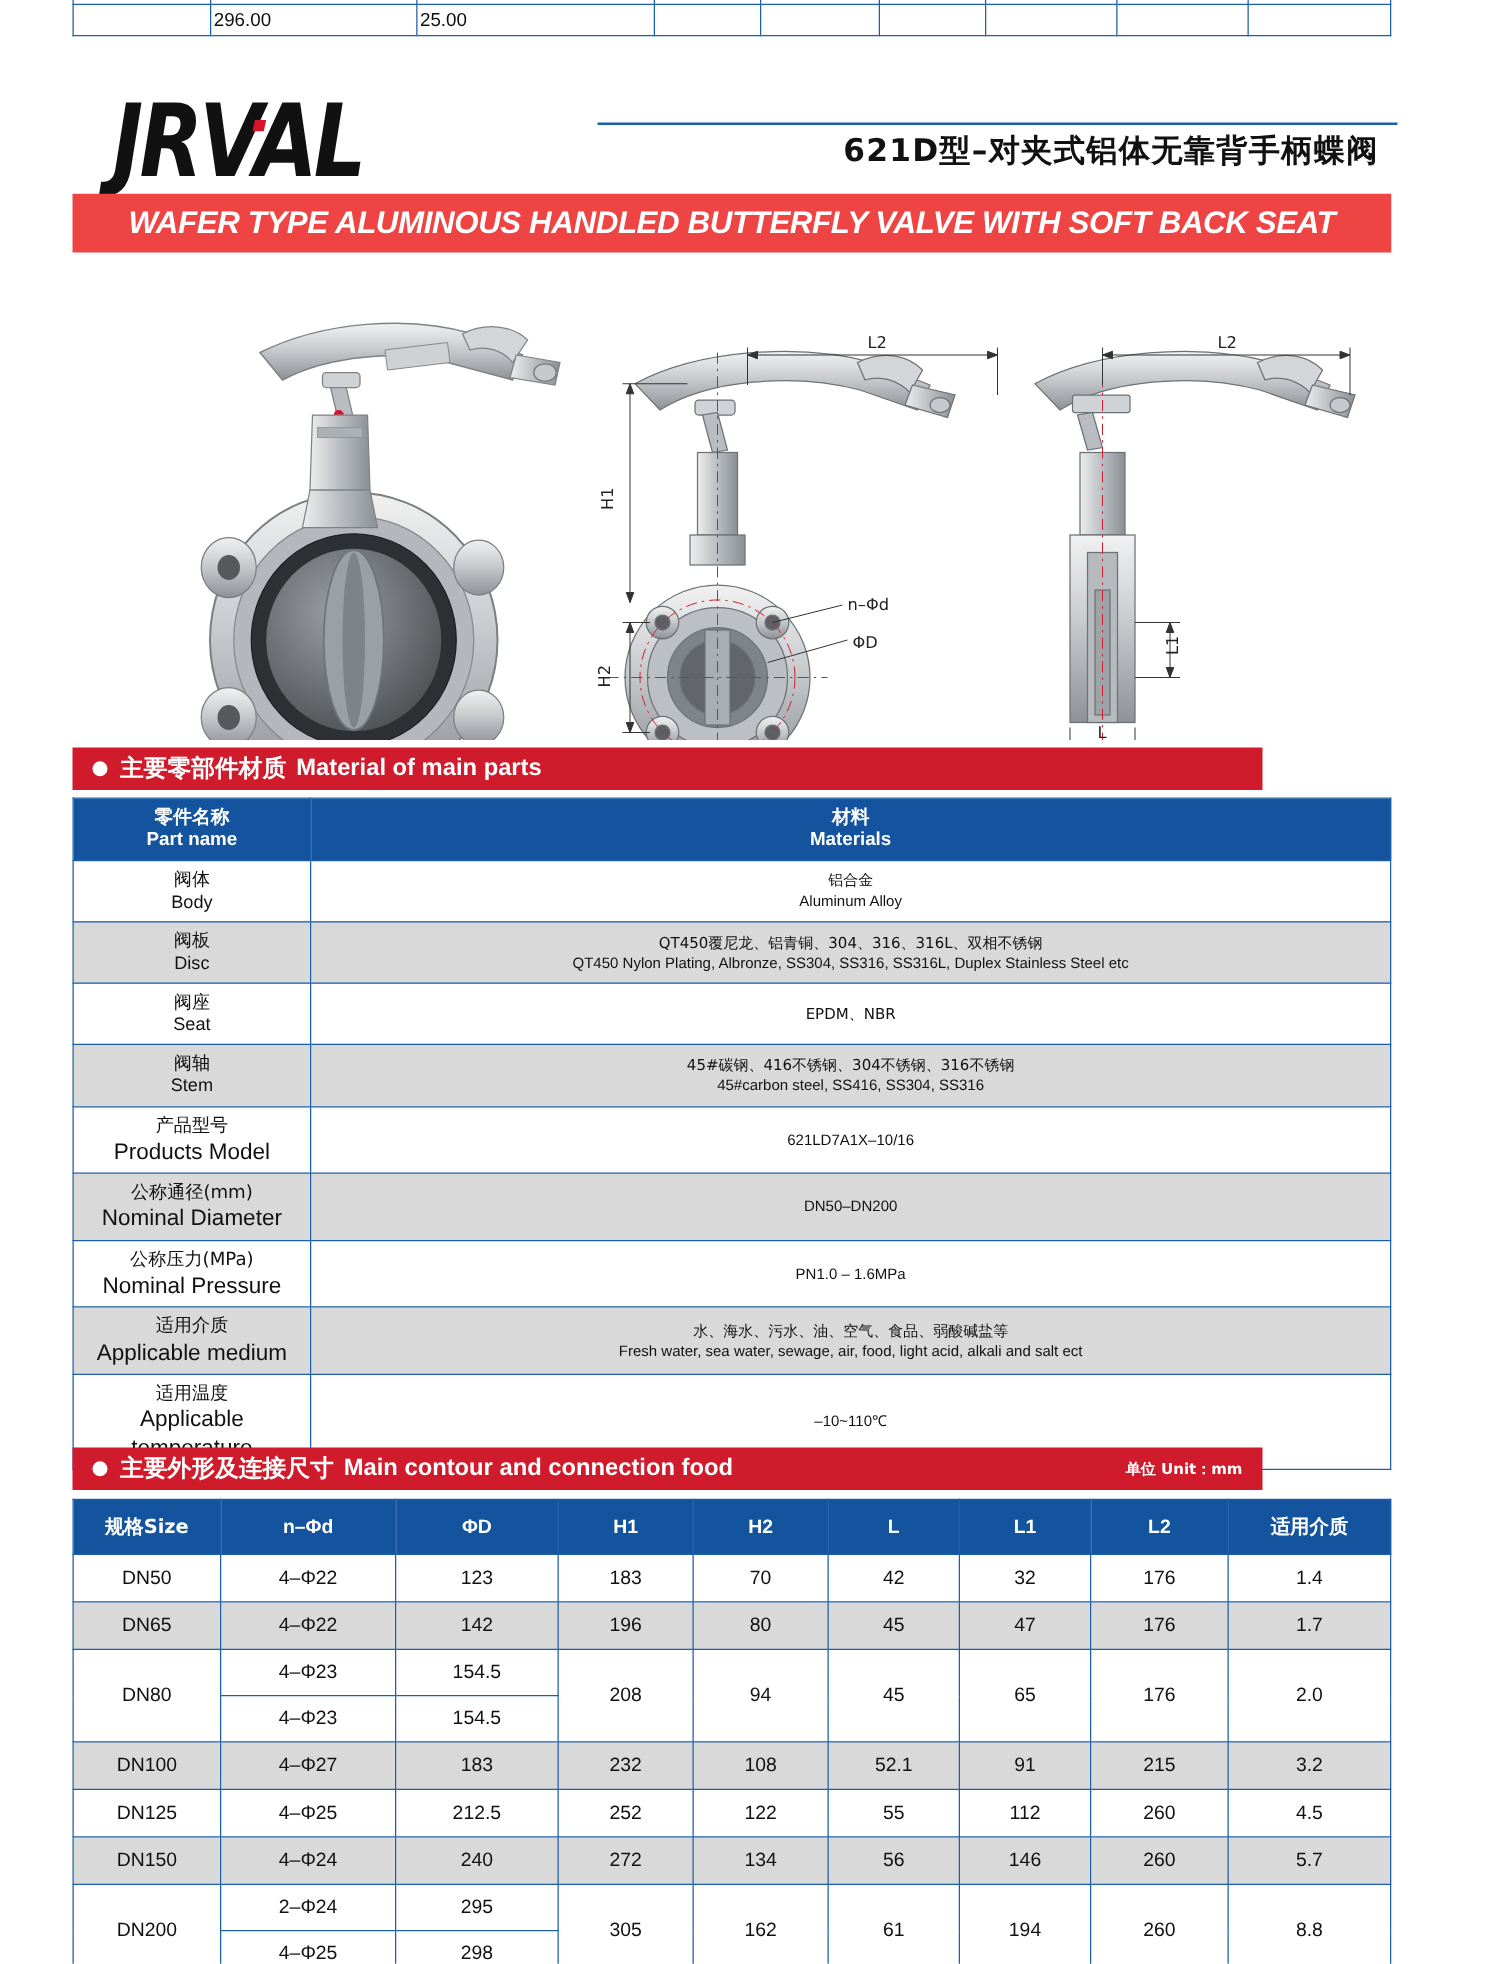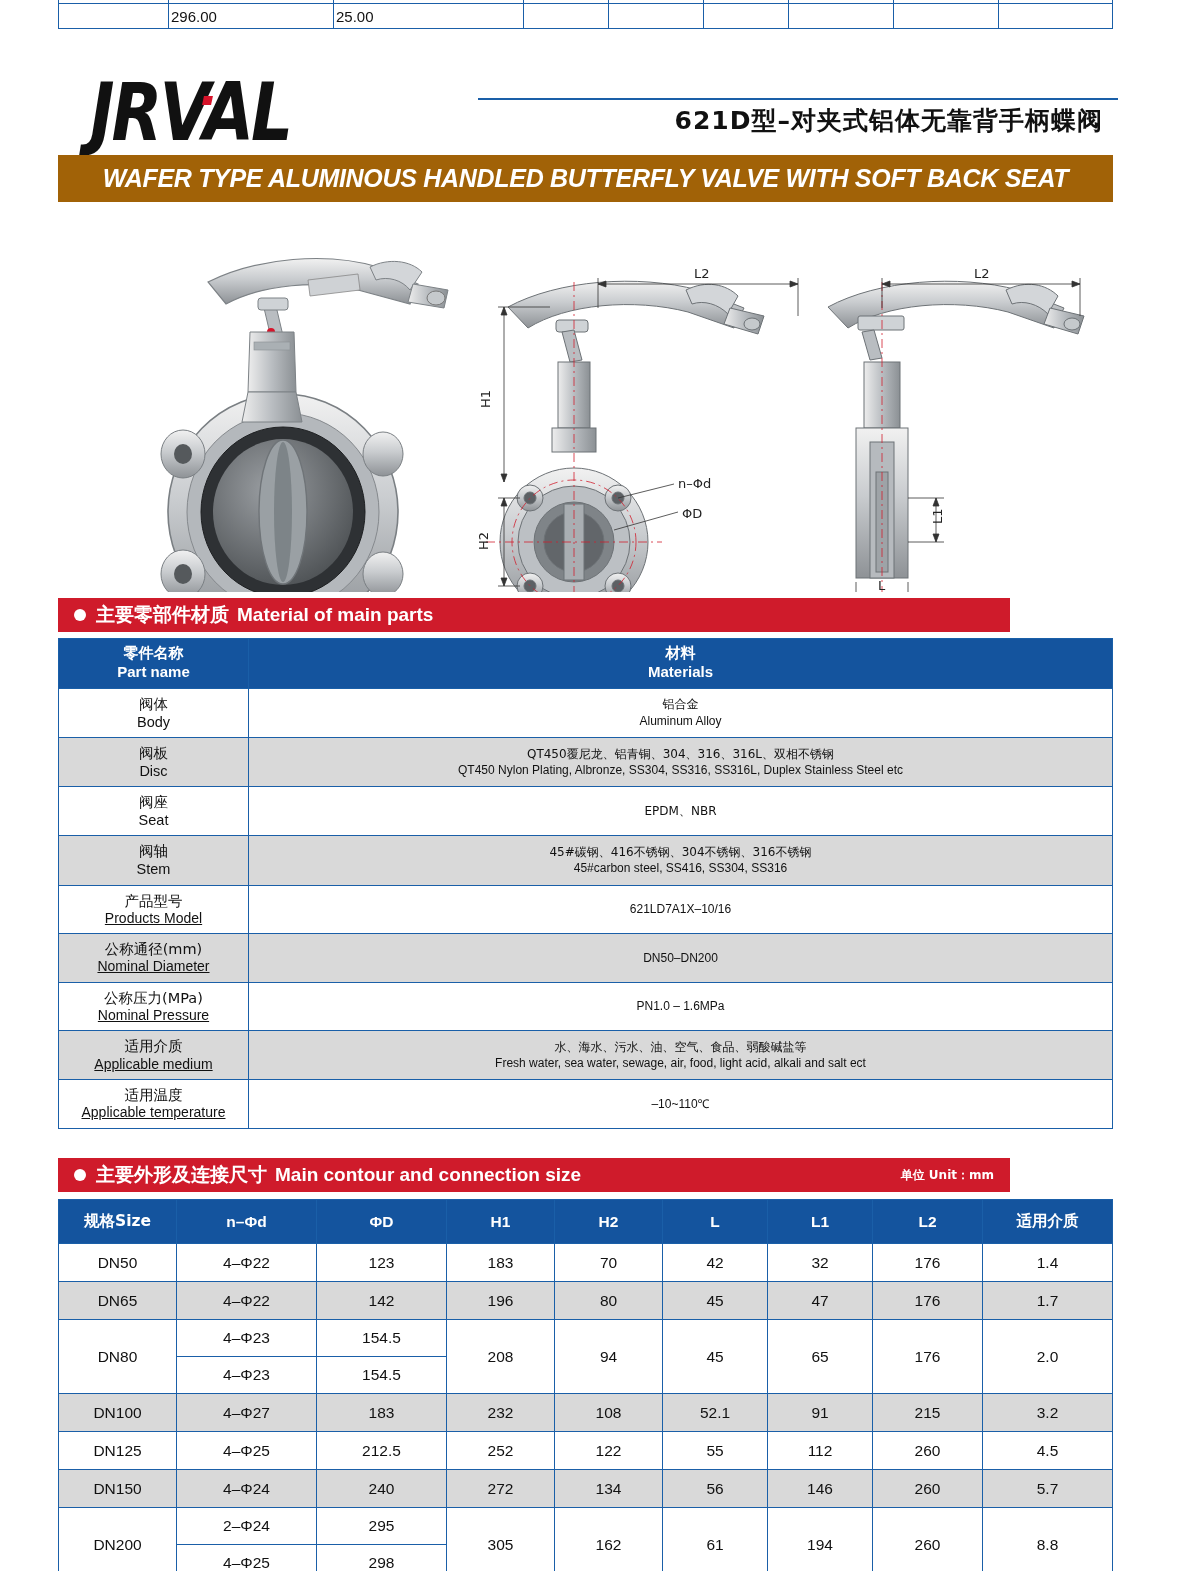--- a/index.html
+++ b/index.html
@@ -75,21 +75,21 @@
     position: absolute;
     left: 420px; top: 46px;
     width: 640px; height: 2px;
     background: #1a5fa8;
   }
 
   .en-banner {
     position: absolute;
     left: 58px; top: 155px;
     width: 1055px; height: 47px;
-    background: #a16207;
+    background: #ef4444;
     color: #fff;
     font-size: 25px;
     font-weight: bold;
     font-style: italic;
     letter-spacing: -0.3px;
     display: flex;
     align-items: center;
     justify-content: center;
     font-family: "Liberation Sans", sans-serif;
   }
@@ -157,21 +157,21 @@
     line-height: 1.25;
     font-size: 14.5px;
   }
   .mat-table td.val {
     padding: 6px 8px;
     line-height: 1.35;
     font-size: 12px;
   }
   .mat-table tr.alt td { background: #d9d9d9; }
   .cjk { font-family: "DejaVu Sans", sans-serif; }
-  .small-cjk { font-size: 14px; text-decoration: underline; }
+  .small-cjk { font-size: 18px; }
 
   
   .size-table {
     position: absolute;
     left: 58px; top: 1199px;
     width: 1055px;
     border-collapse: collapse;
     font-size: 15.5px;
   }
   .size-table th, .size-table td {
@@ -489,21 +489,21 @@
           <div>–10~110℃</div>
         </td>
       </tr>
     </tbody>
   </table>
 
   <div class="sec-bar" style="top:1158px;">
     <span class="bullet"></span>
     <span class="cjk">主要外形及连接尺寸</span>
     <span style="width:8px"></span>
-    <span>Main contour and connection size</span>
+    <span>Main contour and connection food</span>
     <span class="unit cjk">单位 Unit：mm</span>
   </div>
 
   <table class="size-table">
     <thead>
       <tr>
         <th style="width:118px" class="cjk">规格Size</th>
         <th style="width:140px">n–Φd</th>
         <th style="width:130px">ΦD</th>
         <th style="width:108px">H1</th>

